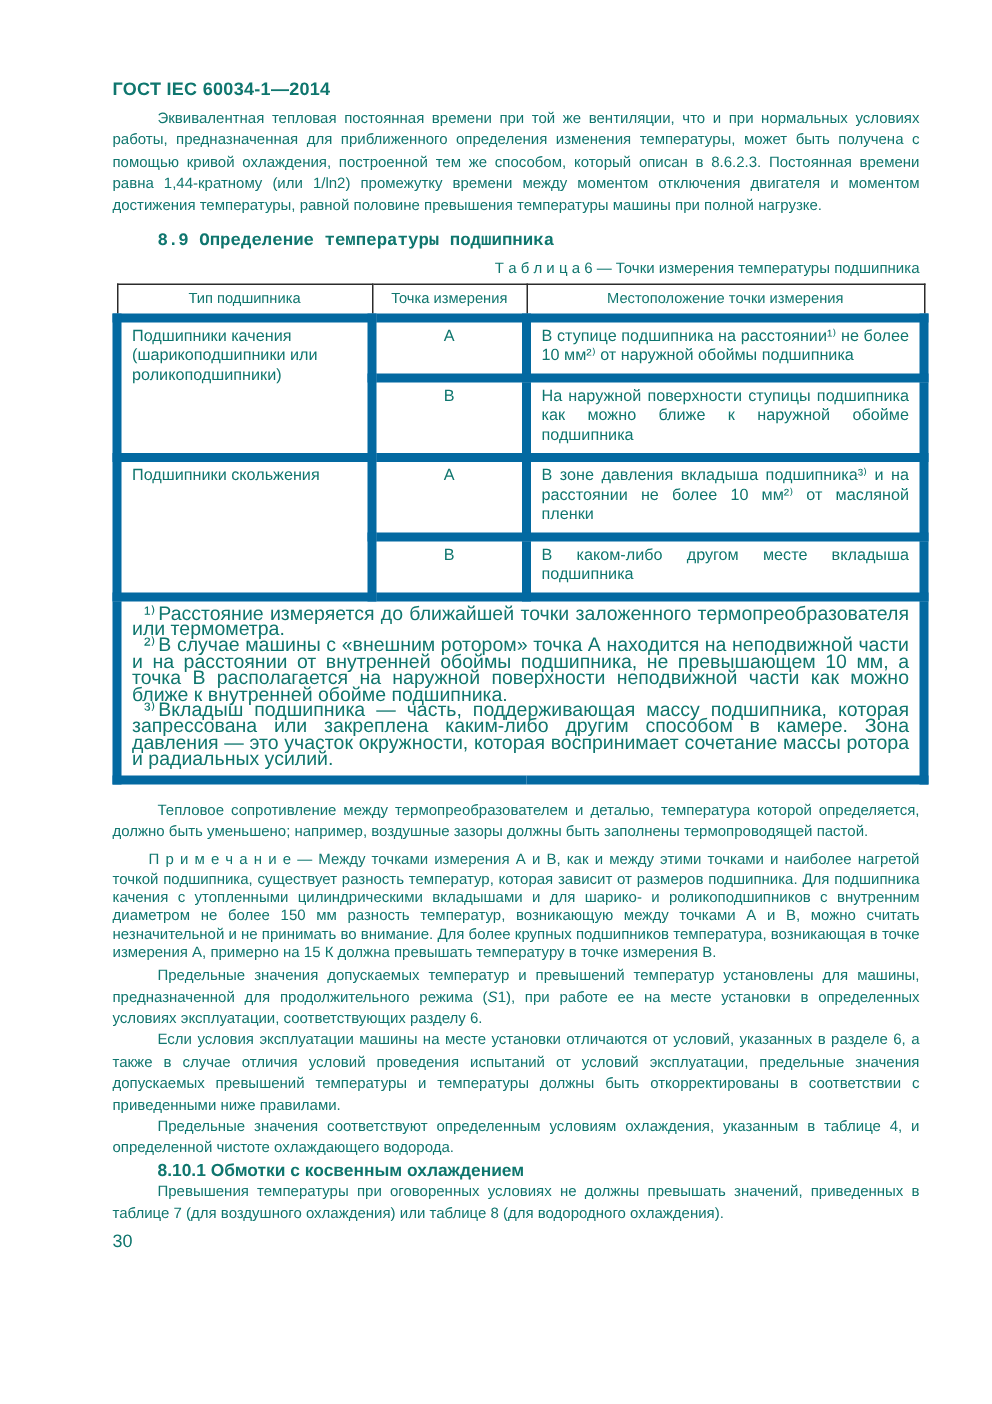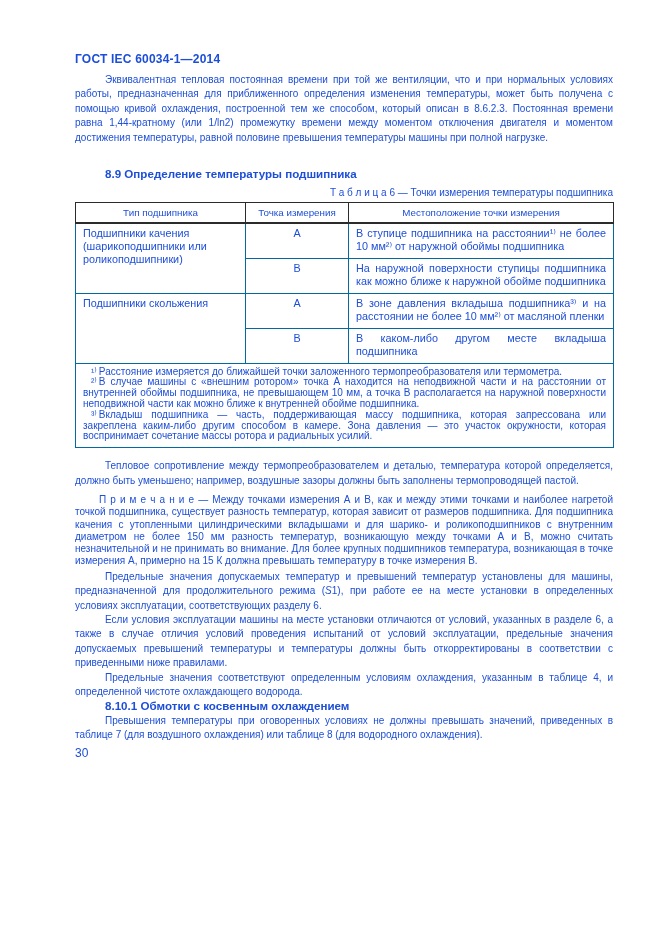--- a/index.html
+++ b/index.html
@@ -3,54 +3,54 @@
 <meta charset="utf-8">
 <style>
   html,body{margin:0;padding:0;background:#ffffff;}
   .page{
     position:relative;
     width:661px;height:936px;
     box-sizing:border-box;
     background:#ffffff;
     padding:52px 48px 0 75px;
     font-family:"Liberation Sans","DejaVu Sans",sans-serif;
-    color:#1d4ed8;
+    color:#0f766e;
     overflow:hidden;
   }
   .running-header{font-size:12px;font-weight:700;letter-spacing:.2px;}
   .h{font-size:11.6px;font-weight:700;line-height:14.5px;text-indent:30px;text-align:left;margin:0;}
   .h-88{margin-top:24px;}
-  .h-89{margin-top:22px;}
+  .h-89{margin-top:9px;font-family:Liberation Mono, monospace;}
   .h-810{margin-top:9px;}
   .h-8101{margin-top:0;}
   .para{font-size:10px;line-height:14.4px;text-align:justify;text-indent:30px;margin:0;}
   .p1{margin-top:7px;}
   .p2{margin-top:4px;}
   .p3{margin-top:11px;}
   .p4{margin-top:2px;}
   .note{font-size:10px;line-height:12.3px;text-align:justify;text-indent:24px;margin:6px 0 0 0;}
   .tbl-caption{font-size:10px;margin-top:5px;text-align:right;}
   table.tbl{
     width:538px;margin-top:4px;
     border-collapse:collapse;table-layout:fixed;
     border:1.5px solid #2b2b2b;
   }
   table.tbl th{
     font-size:9.8px;font-weight:400;text-align:center;vertical-align:middle;
     padding:4px 6px;border:1px solid #2b2b2b;border-bottom:2px solid #2b2b2b;line-height:11px;
   }
   table.tbl td{
     font-size:10.8px;line-height:13px;vertical-align:top;
-    padding:3px 7px 5px 7px;border:1px solid #0369a1;
+    padding:3px 7px 5px 7px;border:6px solid #0369a1;
   }
   td.c-type{text-align:left;}
   td.c-point{text-align:center;}
   td.c-loc{text-align:justify;}
   td.fn-cell{padding:3px 9px 5px 9px;}
-  .fn{font-size:10px;line-height:10.8px;text-align:justify;text-indent:8px;margin:0;}
+  .fn{font-size:13px;line-height:10.8px;text-align:justify;text-indent:8px;margin:0;}
   .fn-marker{margin-right:2px;}
   .seg-i{font-style:italic;}
   .page-number{font-size:12px;margin-top:3px;text-align:left;}
 </style>
 </head>
 <body>
 
 <div class="page">
 
   <div class="running-header">ГОСТ IEC 60034-1—2014</div>

